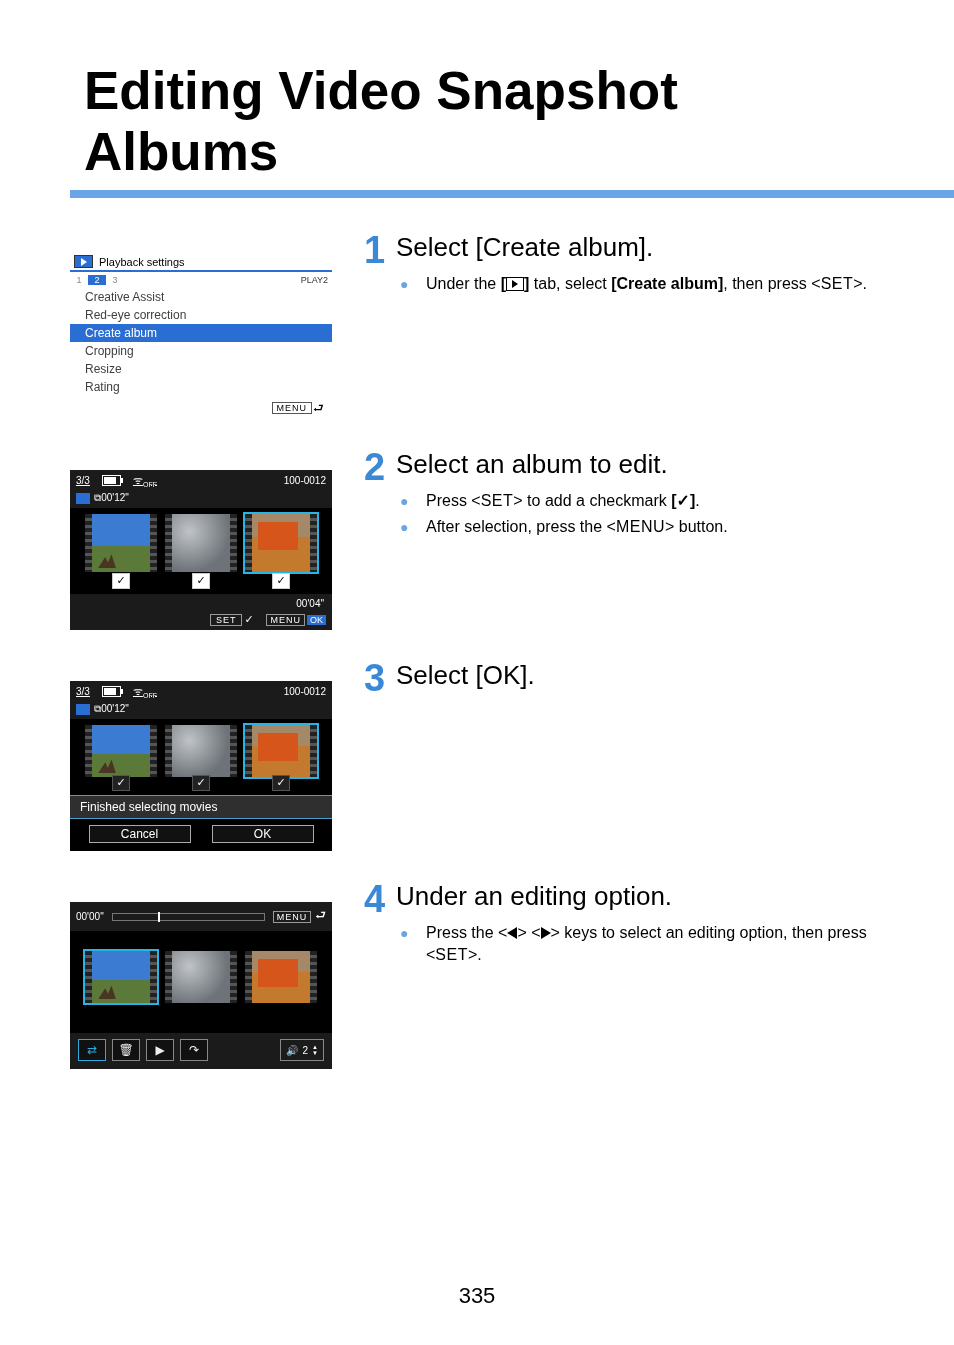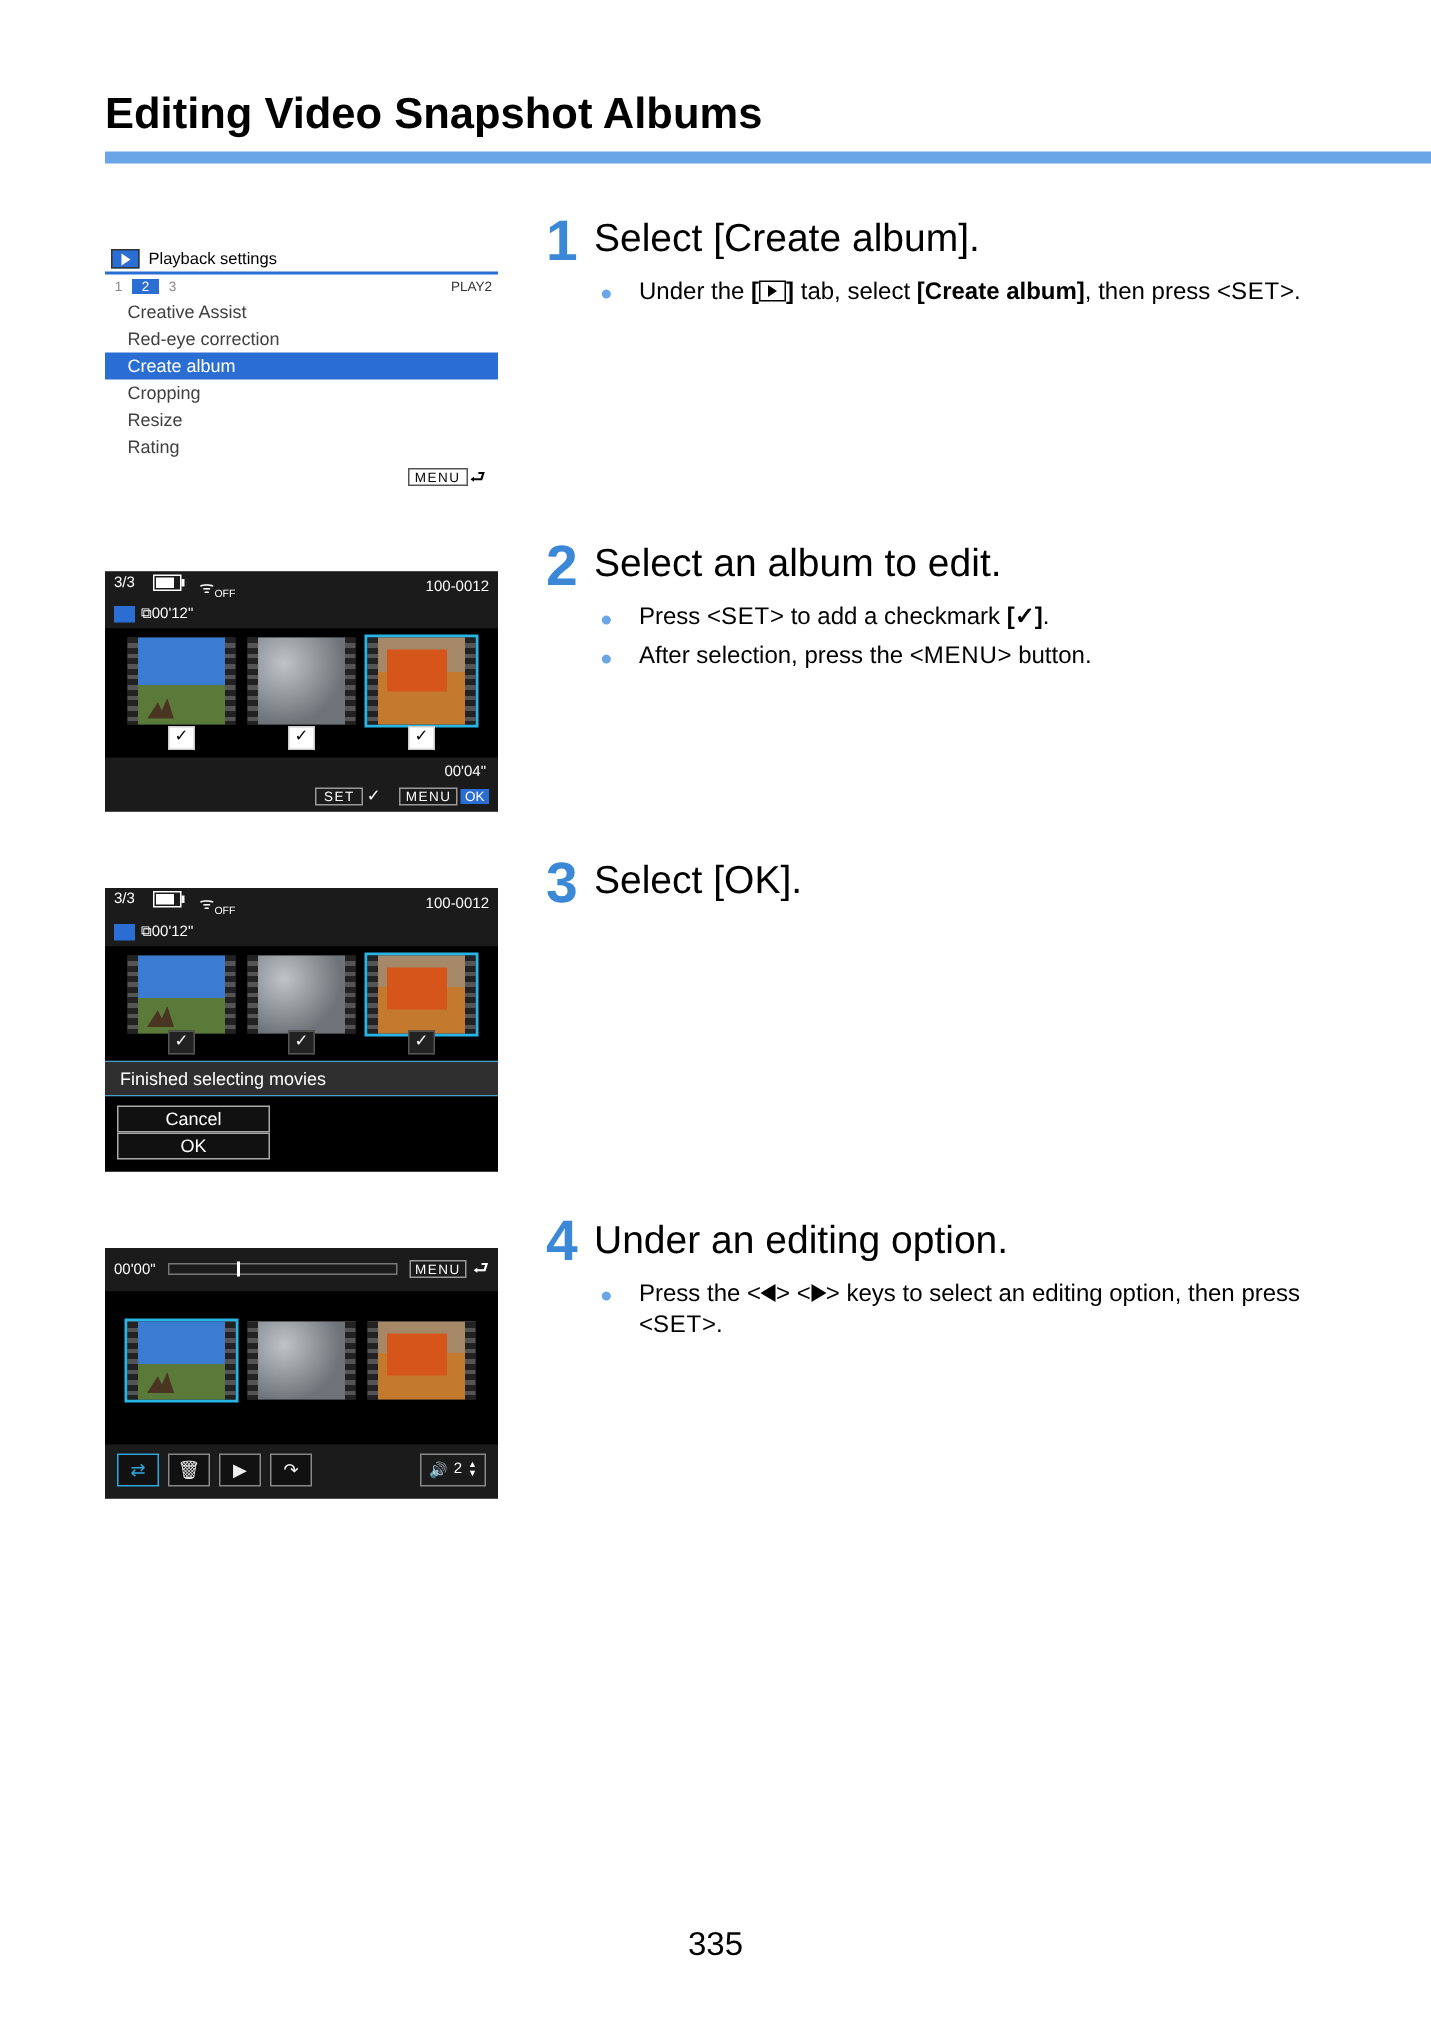--- a/index.html
+++ b/index.html
@@ -1,17 +1,17 @@
 <!DOCTYPE html>
 <html><head>
 <meta charset="utf-8">
 <style>
   body { margin:0; font-family: Arial, Helvetica, sans-serif; color:#000; background:#fff; }
   .page { width:954px; height:1345px; margin:0 auto; box-sizing:border-box; padding:60px 70px 40px 70px; position:relative; }
-  .title { font-size:29px; font-weight:bold; margin:0 0 8px 0; }
+  .title { font-size:53px; font-weight:bold; margin:0 0 8px 14px; }
   .title-rule { height:8px; background:#6aa6e6; margin:0 -70px 34px 0; }
   .row { display:flex; align-items:flex-start; margin-bottom:30px; }
   .left-col { width:268px; flex:0 0 268px; }
   .right-col { flex:1; padding-left:26px; }
   .step-num { font-size:38px; font-weight:bold; color:#3a88d6; line-height:0.9; display:inline-block; min-width:26px; vertical-align:top; }
   .step-head { font-size:26px; font-weight:normal; display:inline; }
   .step-header-line { display:flex; align-items:flex-end; margin-bottom:6px; }
   .step-header-line .step-head { margin-left:6px; margin-bottom:4px; }
   ul.bullets { list-style:none; padding:0; margin:0 0 0 36px; }
   ul.bullets li { position:relative; padding-left:26px; font-size:16px; line-height:1.35; margin-bottom:4px; }
@@ -36,21 +36,21 @@
   .lcd1 .menu-items .mi { font-size:12px; color:#404040; padding:2px 0 2px 15px; border-bottom:0; }
   .lcd1 .menu-items .mi.sel { background:#2a6ed4; color:#fff; }
   .lcd1 .menu-foot { text-align:right; padding:2px 6px 3px 0; }
   .menu-btn { display:inline-block; border:1px solid #555; font-size:9px; padding:0 4px; letter-spacing:1px; vertical-align:middle; }
   .undo { display:inline-block; width:12px; height:10px; vertical-align:middle; position:relative; margin-left:2px; }
   .undo::before { content:"⮐"; font-size:12px; position:absolute; left:-1px; top:-4px; }
 
   
   .lcd-dark { background:#000; color:#fff; position:relative; }
   .lcd-dark .topbar { display:flex; align-items:center; font-size:10px; padding:2px 6px; justify-content:space-between; background:#1b1b1b; }
-  .lcd-dark .topbar .left { display:flex; gap:12px; align-items:flex-start; }
+  .lcd-dark .topbar .left { display:flex; gap:12px; align-items:center;text-decoration:underline; }
   .batt { width:17px; height:9px; border:1px solid #fff; position:relative; display:inline-block; }
   .batt::after { content:""; position:absolute; right:-3px; top:2px; width:2px; height:5px; background:#fff; }
   .batt .fill { position:absolute; left:1px; top:1px; bottom:1px; width:70%; background:#fff; }
   .wifi { font-size:11px; position:relative; }
   .lcd-dark .infoline { font-size:10px; padding:2px 6px 4px 6px; background:#1b1b1b; }
   .blue-chip { display:inline-block; width:14px; height:11px; background:#2a6ed4; margin-right:4px; vertical-align:middle; }
 
   .thumbs-area { background:#000; padding:6px 6px 4px 6px; display:flex; gap:8px; justify-content:center; position:relative; }
   .thumb { width:72px; height:58px; position:relative; box-sizing:border-box; background:#333; }
   .thumb .sprockets-l,.thumb .sprockets-r { position:absolute; top:0; bottom:0; width:7px; background:repeating-linear-gradient(#222 0 4px,#555 4px 7px); }
@@ -69,21 +69,21 @@
 
   .lcd2 .below-thumbs { height:18px; background:#000; }
   .lcd2 .time-row { background:#1b1b1b; text-align:right; font-size:10px; padding:4px 8px 2px 8px; }
   .lcd2 .foot { background:#1b1b1b; text-align:right; font-size:10px; padding:2px 6px 4px 6px; }
   .lcd2 .set-box { display:inline-block; border:1px solid #999; padding:0 5px; font-size:9px; margin-right:2px; letter-spacing:1px; }
   .lcd2 .tick { display:inline-block; font-size:11px; margin-right:10px; }
   .lcd2 .menu-box { display:inline-block; border:1px solid #999; padding:0 3px; font-size:9px; letter-spacing:1px; }
   .lcd2 .ok-badge { display:inline-block; background:#2a6ed4; color:#fff; font-size:9px; padding:0 3px; margin-left:2px; }
 
   .lcd3 .msg-band { background:#2f2f2f; border-top:1px solid #4aa0cc; border-bottom:1px solid #4aa0cc; font-size:12px; padding:4px 10px; }
-  .lcd3 .btn-row { display:flex; justify-content:space-around; padding:6px 8px 8px 8px; background:#000;flex-direction:column; }
+  .lcd3 .btn-row { display:flex; justify-content:space-around; padding:6px 8px 8px 8px; background:#000; }
   .cam-btn { border:1px solid #aaa; font-size:12px; color:#fff; width:100px; text-align:center; padding:1px 0; background:#111; }
   .lcd3 .thumbs-area { padding-bottom:18px; }
 
   .lcd4 .edit-top { display:flex; align-items:center; padding:4px 6px; background:#1b1b1b; font-size:10px; }
   .lcd4 .progress { flex:1; height:6px; border:1px solid #777; margin:0 8px; position:relative; }
   .lcd4 .progress .knob { position:absolute; left:30%; top:-2px; width:2px; height:10px; background:#fff; }
   .lcd4 .menu-box { display:inline-block; border:1px solid #999; padding:0 3px; font-size:9px; letter-spacing:1px; }
   .lcd4 .undo2 { font-size:12px; margin-left:4px; }
   .lcd4 .thumbs-pad { padding:14px 0 24px 0; background:#000; }
   .lcd4 .tool-row { display:flex; align-items:center; padding:6px 8px 8px 8px; background:#1b1b1b; gap:6px; }

